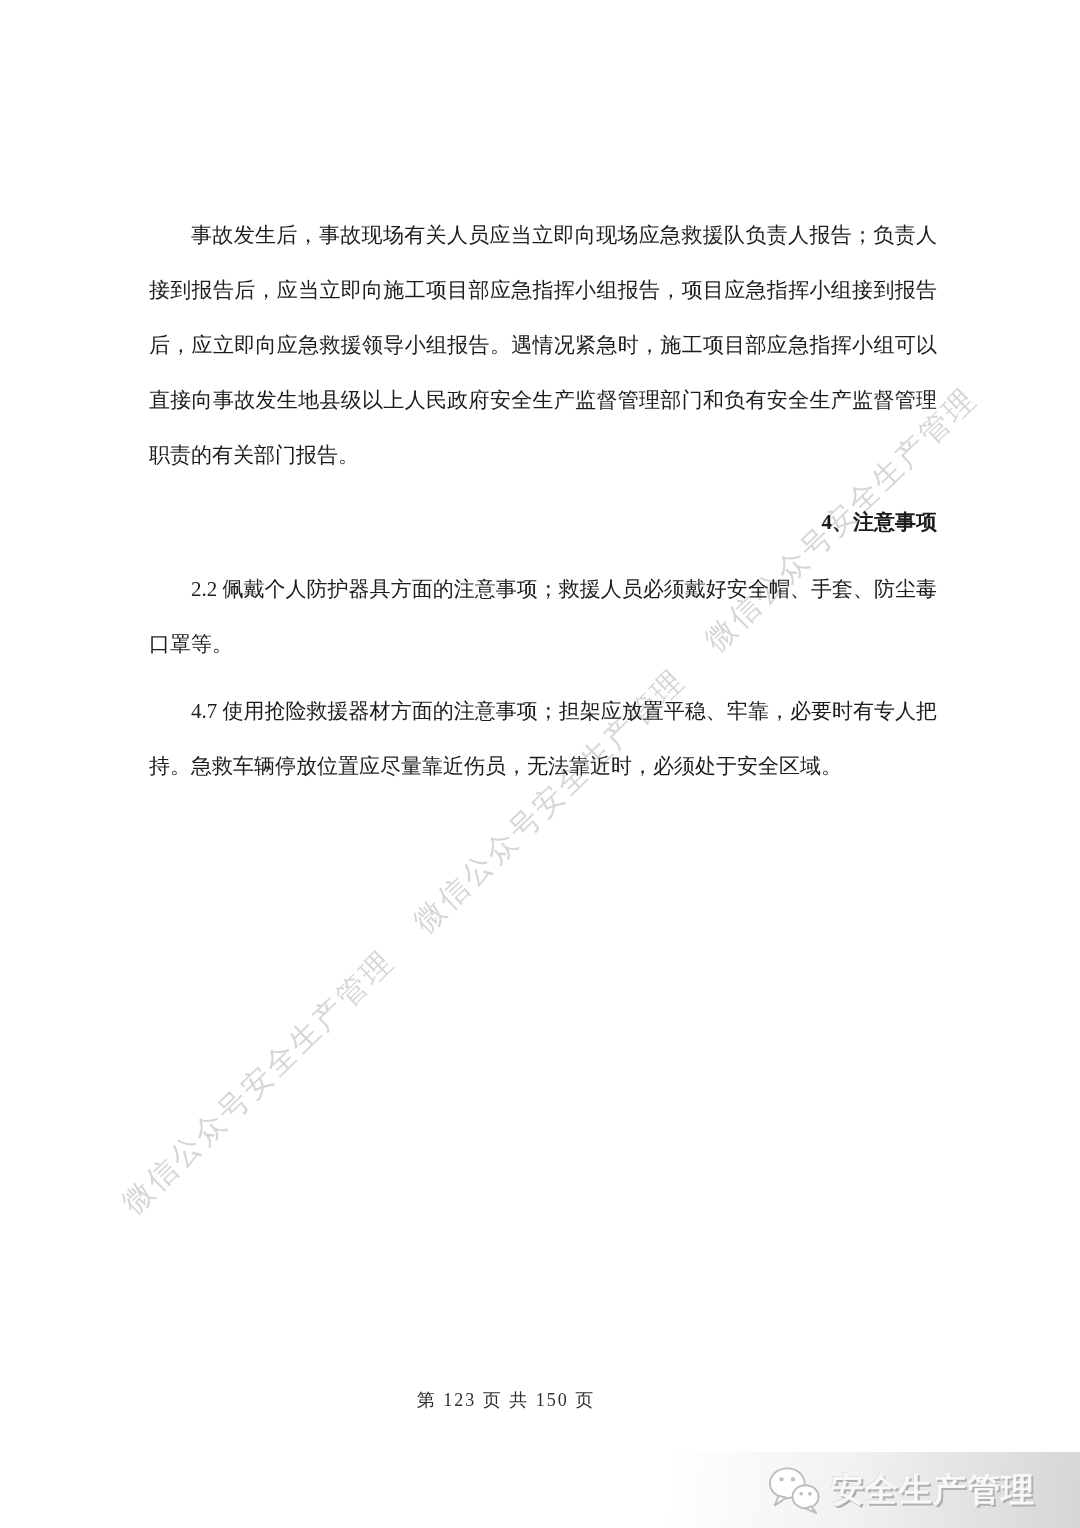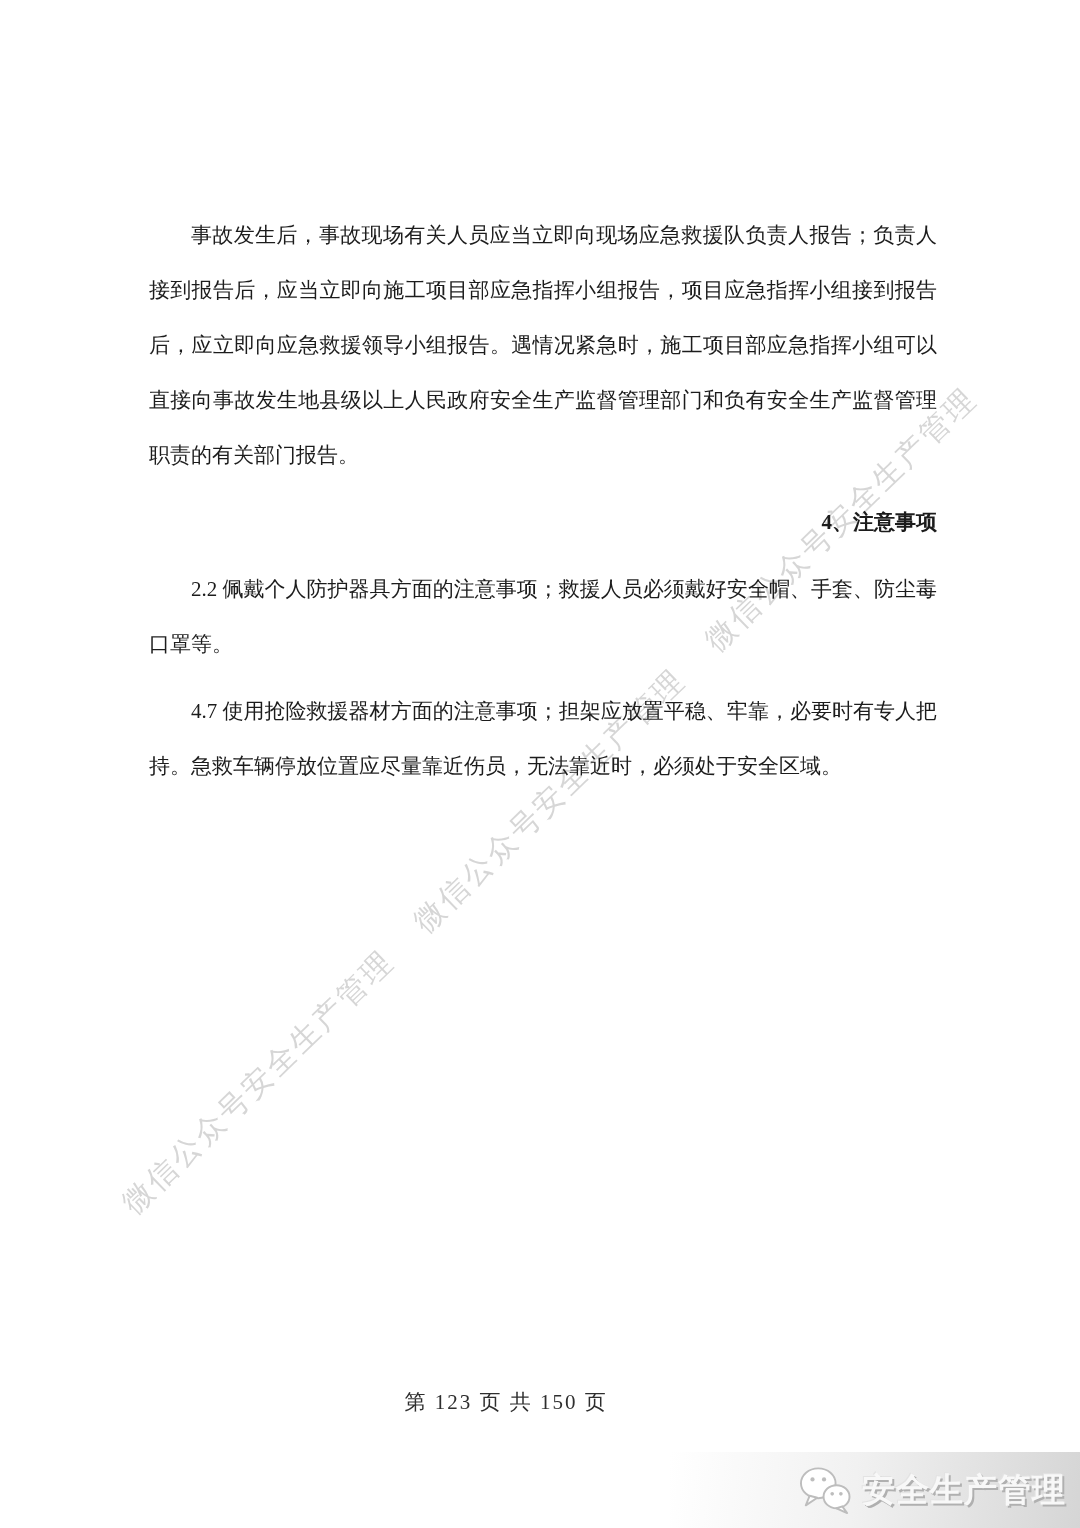--- a/index.html
+++ b/index.html
@@ -52,41 +52,41 @@
   }
   .heading { font-weight: bold; text-align: right; }
 
   
   .page-number {
     position: absolute;
     left: 0;
     top: 1388px;
     width: 1012px;
     text-align: center;
-    font-size: 21px;
+    font-size: 18px;
     letter-spacing: 2px;
     color: #2e2e2e;
     z-index: 2;
   }
 
   
   .brand-band {
     position: absolute;
     right: 0;
     bottom: 0;
     width: 410px;
     height: 76px;
     background: linear-gradient(97deg,
       rgba(232,232,232,0) 0%,
       rgba(224,224,224,0.45) 45%,
       rgba(206,206,206,0.85) 100%);
     display: flex;
     align-items: center;
     justify-content: flex-end;
-    padding-right: 14px;
+    padding-right: 45px;
     box-sizing: border-box;
     gap: 8px;
     z-index: 3;
   }
   .brand-text {
     font-family: "Liberation Sans", "DejaVu Sans", sans-serif;
     font-size: 33px;
     font-weight: bold;
     letter-spacing: 1px;
     color: #f8f8f8;

